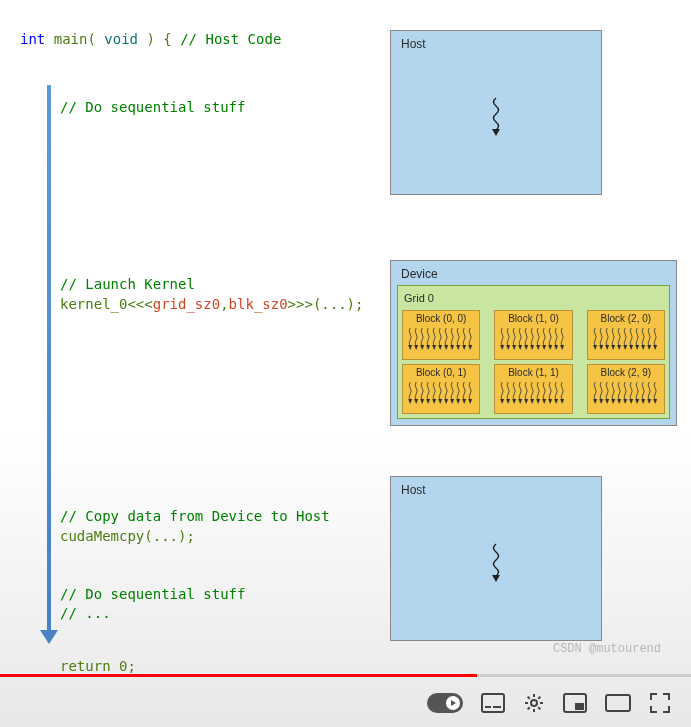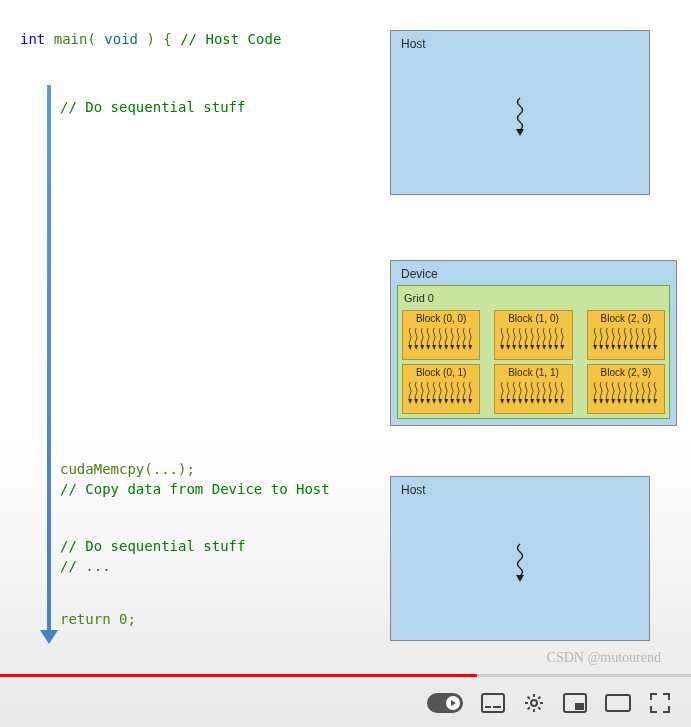--- a/index.html
+++ b/index.html
@@ -57,21 +57,21 @@
 .kw-void { color: #0f766e; }
 .comment { color: #008000; }
 .param { color: #d14726; }
 .black { color: #4d7c0f; }
 
 .section { margin-bottom: 8px; }
 .gap-180 { height: 150px; }
 .gap-130 { height: 130px; }
 
 .host-box {
-  width: 260px;
+  width: 212px;
   height: 165px;
   background: #b3d5ee;
   border: 1px solid #888;
   position: relative;
   padding: 6px 10px;
 }
 .host-label {
   font-family: Arial, sans-serif;
   font-size: 12px;
   color: #2a2a2a;
@@ -153,23 +153,23 @@
   gap: 18px;
   padding: 0 20px;
 }
 .ctrl-icon {
   color: #444;
   cursor: pointer;
 }
 .watermark {
   position: absolute;
   right: 30px;
-  bottom: 61px;
-  font-family: Liberation Serif, serif;
-  font-size: 14px;
+  bottom: 71px;
+  font-family: Liberation Mono, monospace;
+  font-size: 12px;
   color: rgba(100,100,100,0.4);
 }
 .diagram-spacer-1 { height: 65px; }
 .diagram-spacer-2 { height: 50px; }
 </style>
 </head>
 <body>
 
 <div class="container">
 
@@ -184,29 +184,33 @@
     </div>
 
     <div style="height:40px"></div>
 
     <div class="section">
       <div class="code-line indent comment">// Do sequential stuff</div>
     </div>
 
     <div class="gap-180"></div>
 
+    <div class="section">
+      <div class="code-line indent comment">// Launch Kernel</div>
+      <div class="code-line indent"><span class="black">kernel_0&lt;&lt;&lt;</span><span class="param">grid_sz0</span><span class="black">,</span><span class="param">blk_sz0</span><span class="black">&gt;&gt;&gt;(...);</span></div>
+    </div>
 
     <div class="gap-130"></div>
 
 
     <div style="height:55px"></div>
 
     <div class="section">
+      <div class="code-line indent comment">// Copy data from Device to Host</div>
       <div class="code-line indent black">cudaMemcpy(...);</div>
-      <div class="code-line indent comment">// Copy data from Device to Host</div>
     </div>
 
     <div style="height:30px"></div>
 
     <div class="section">
       <div class="code-line indent comment">// Do sequential stuff</div>
       <div class="code-line indent comment">// ...</div>
     </div>
 
     <div style="height:25px"></div>

